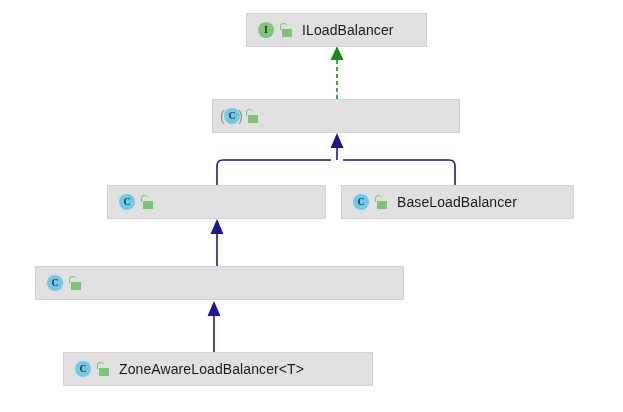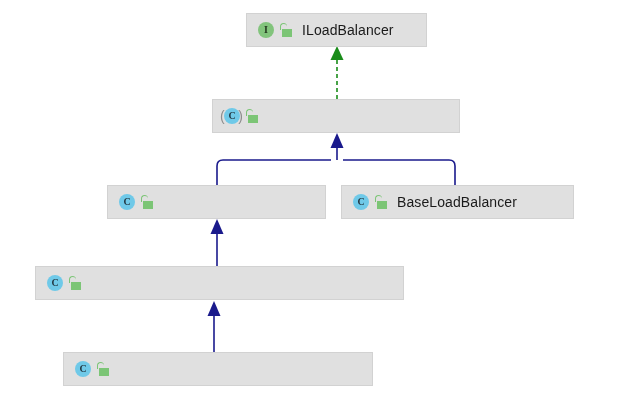--- a/index.html
+++ b/index.html
@@ -205,15 +205,16 @@
   </div>
 
   <div class="node" style="left:63px; top:352px; width:310px;">
     <span class="type-icon class">
       <span class="disc">C</span>
     </span>
     <span class="lock-icon">
       <span class="shackle"></span>
         <span class="body"></span>
     </span>
+    <span class="node-label">ZoneAwareLoadBalancer&lt;T&gt;</span>
   </div>
 
 </div>
 
 </body></html>

